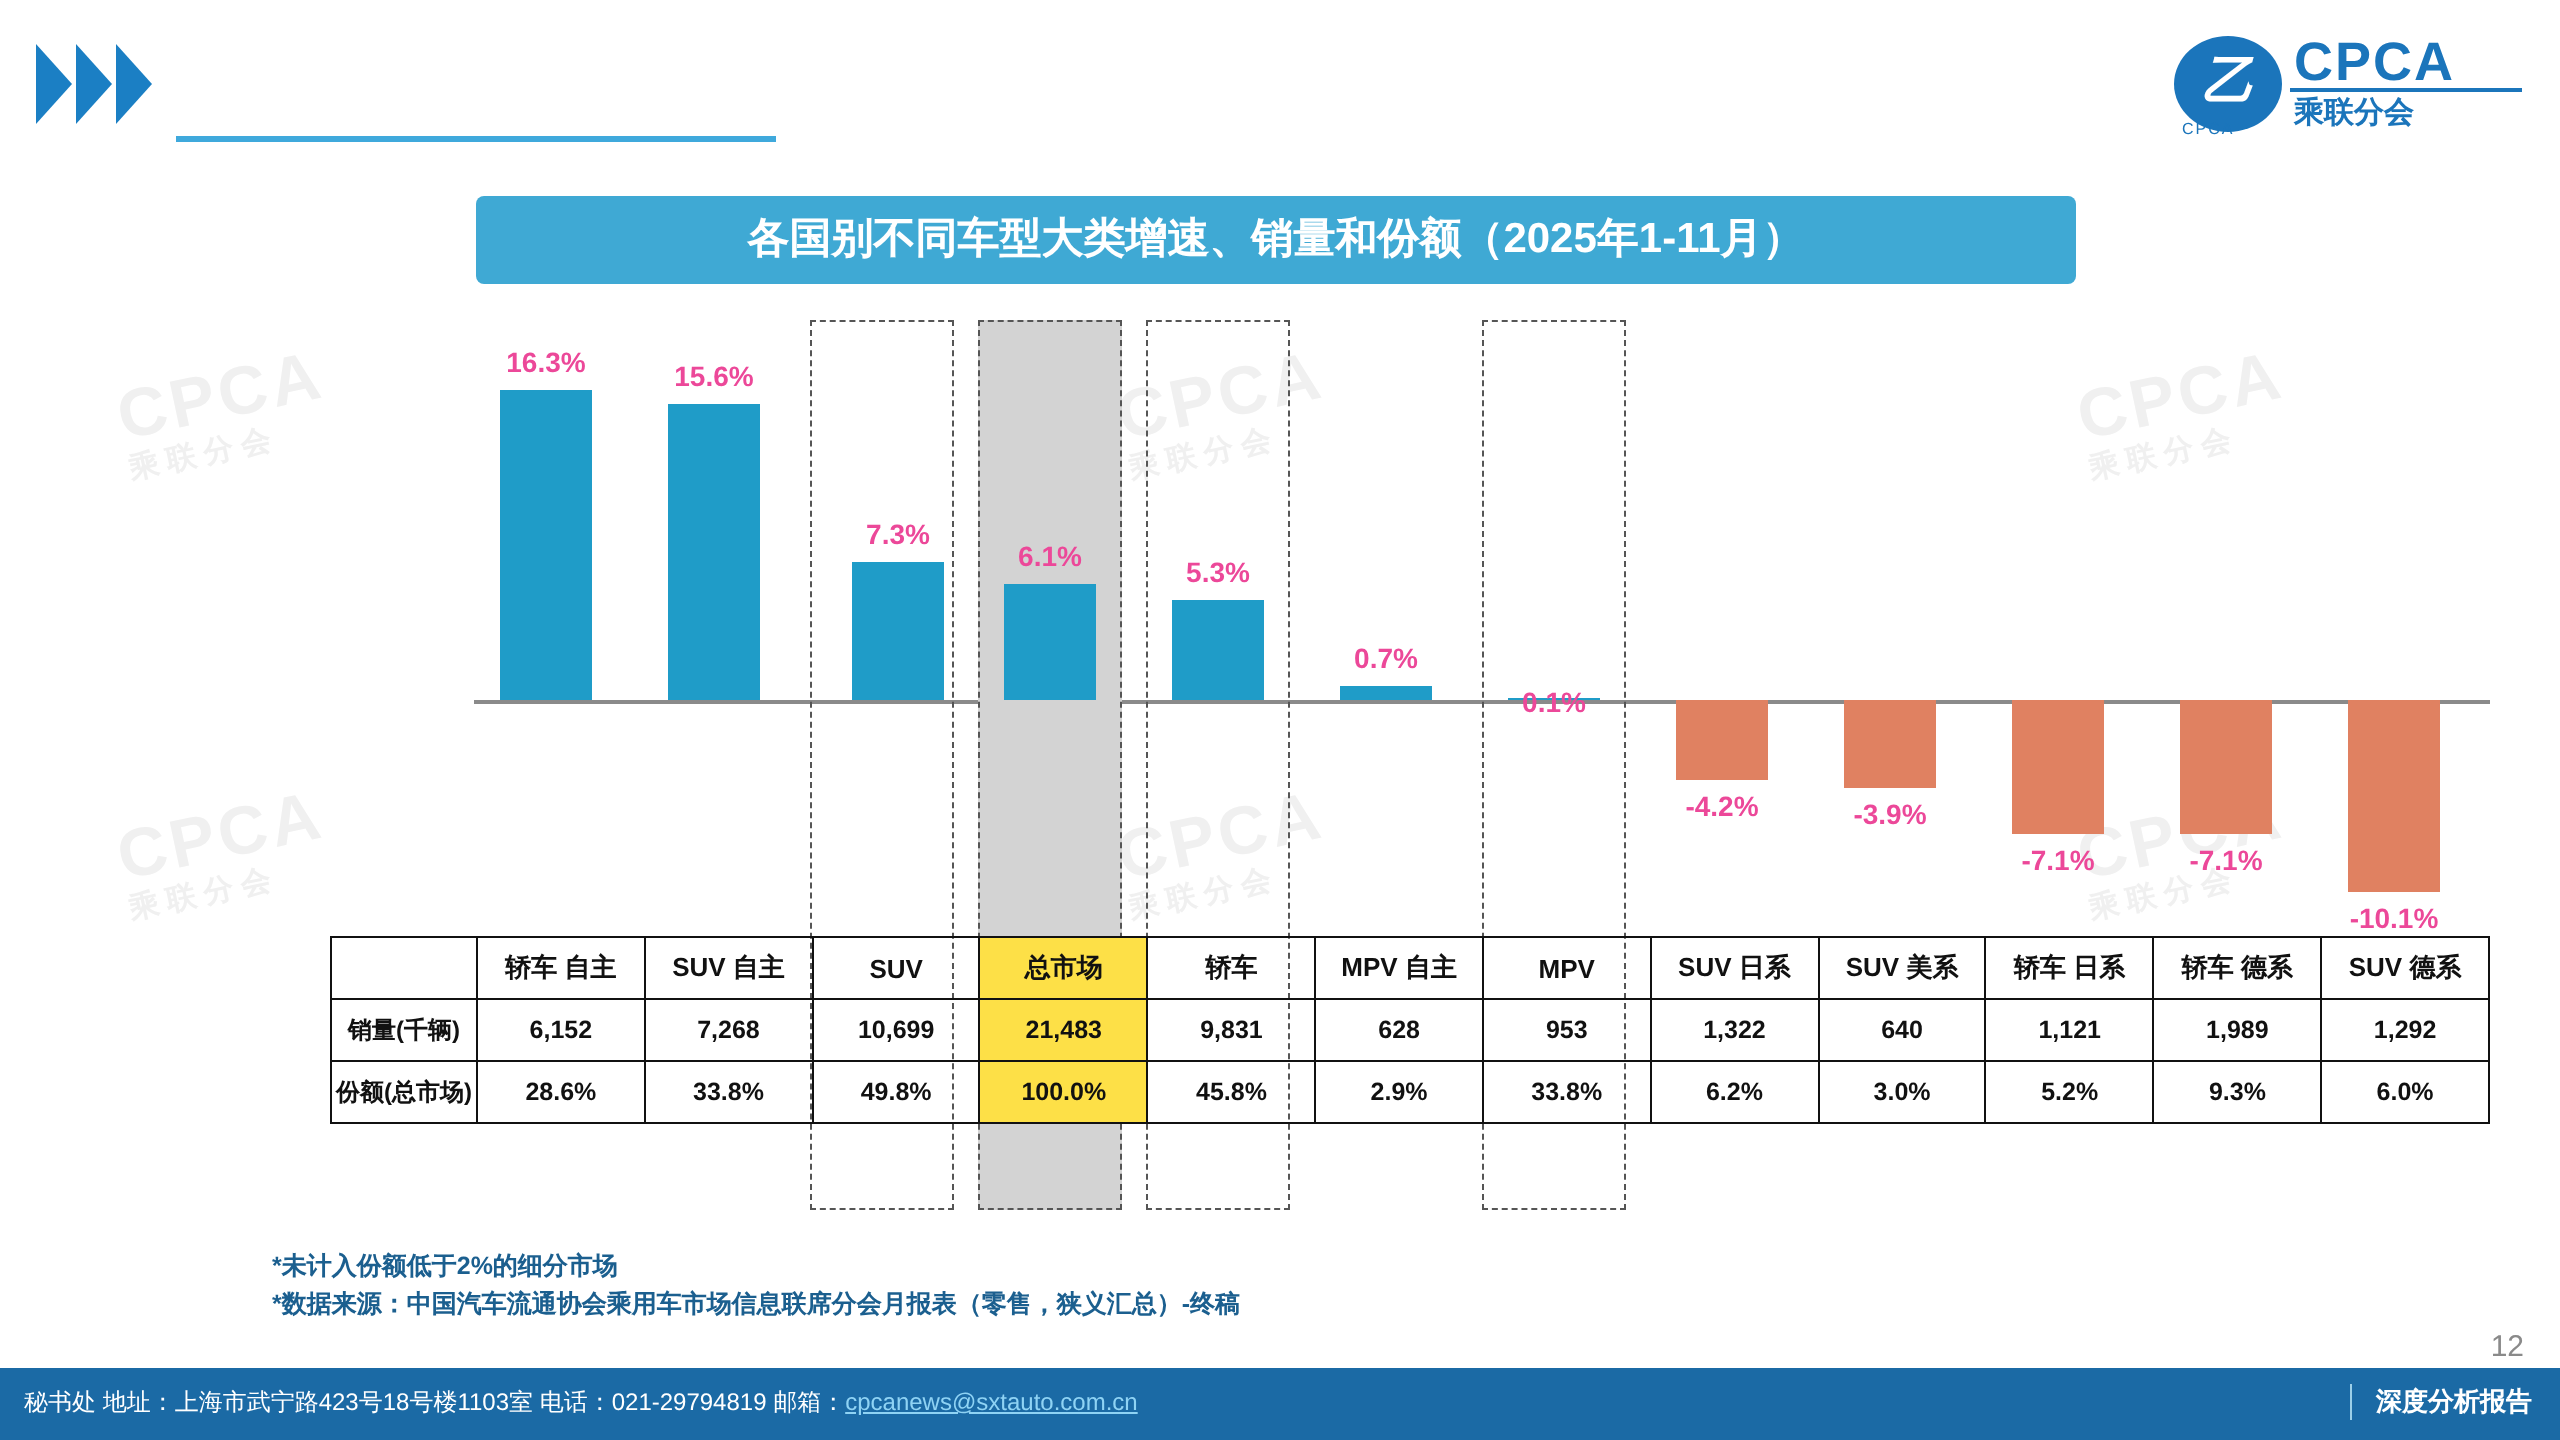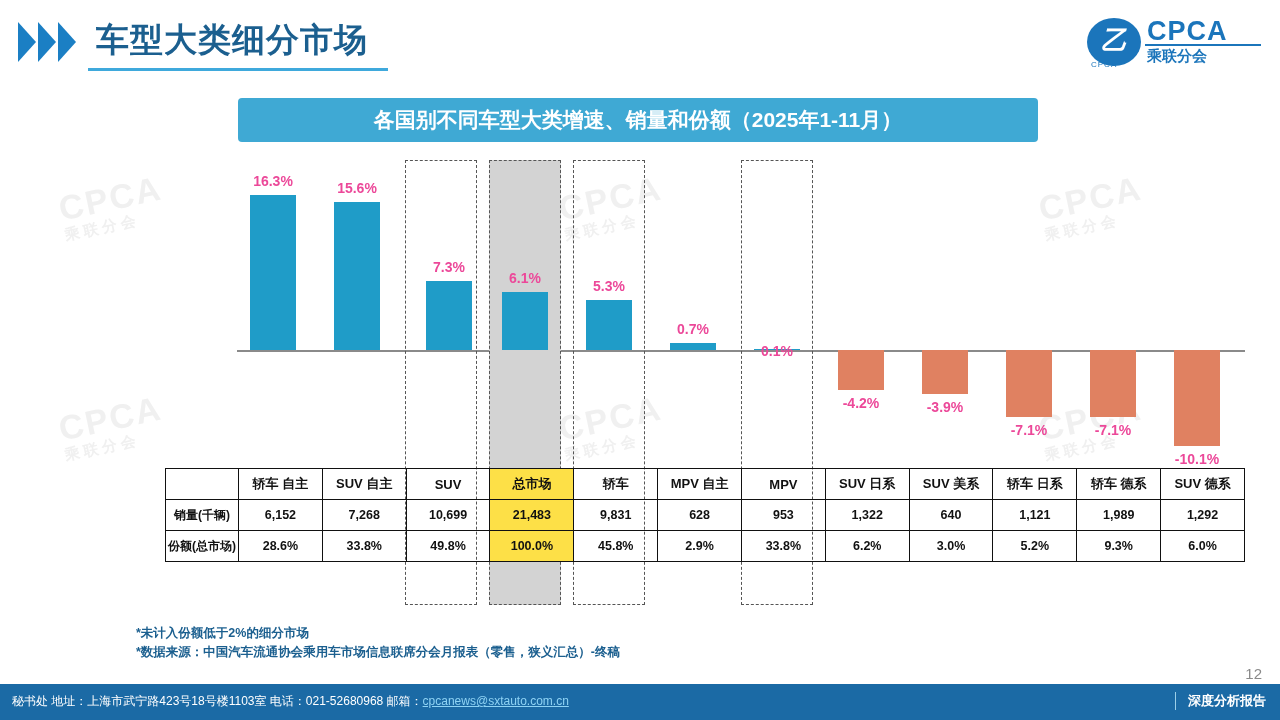--- a/index.html
+++ b/index.html
@@ -114,21 +114,20 @@
 <div class="wm" style="left:560px;top:400px;">CPCA<small>乘联分会</small></div>
 <div class="wm" style="left:1040px;top:180px;">CPCA<small>乘联分会</small></div>
 <div class="wm" style="left:1040px;top:400px;">CPCA<small>乘联分会</small></div>
 
 <div id="header">
   <div class="chev">
       <span></span>
       <span></span>
       <span></span>
     </div>
-  <div id="page-title">车型大类细分市场</div>
   <div id="title-underline"></div>
   <div id="logo">
     <div class="lg-mark">乙</div>
     <div class="lg-name">CPCA</div>
     <div class="lg-line"></div>
     <div class="lg-sub">乘联分会</div>
     <div class="lg-cr">CPCA</div>
   </div>
 </div>
 
@@ -248,17 +247,17 @@
 
 <div id="notes">
   <div>*未计入份额低于2%的细分市场</div>
   <div>*数据来源：中国汽车流通协会乘用车市场信息联席分会月报表（零售，狭义汇总）-终稿</div>
 </div>
 
 <div id="page-num">12</div>
 
 <div id="footer">
   <div id="footer-text">
-    <span>秘书处  地址：上海市武宁路423号18号楼1103室 电话：021-52680968  邮箱：</span><span class="mail">cpcanews@sxtauto.com.cn</span>
+    <span>秘书处  地址：上海市武宁路423号18号楼1103室 电话：021-29794819  邮箱：</span><span class="mail">cpcanews@sxtauto.com.cn</span>
   </div>
   <div id="footer-sep"></div>
   <div id="footer-right">深度分析报告</div>
 </div>
 
 </body></html>

